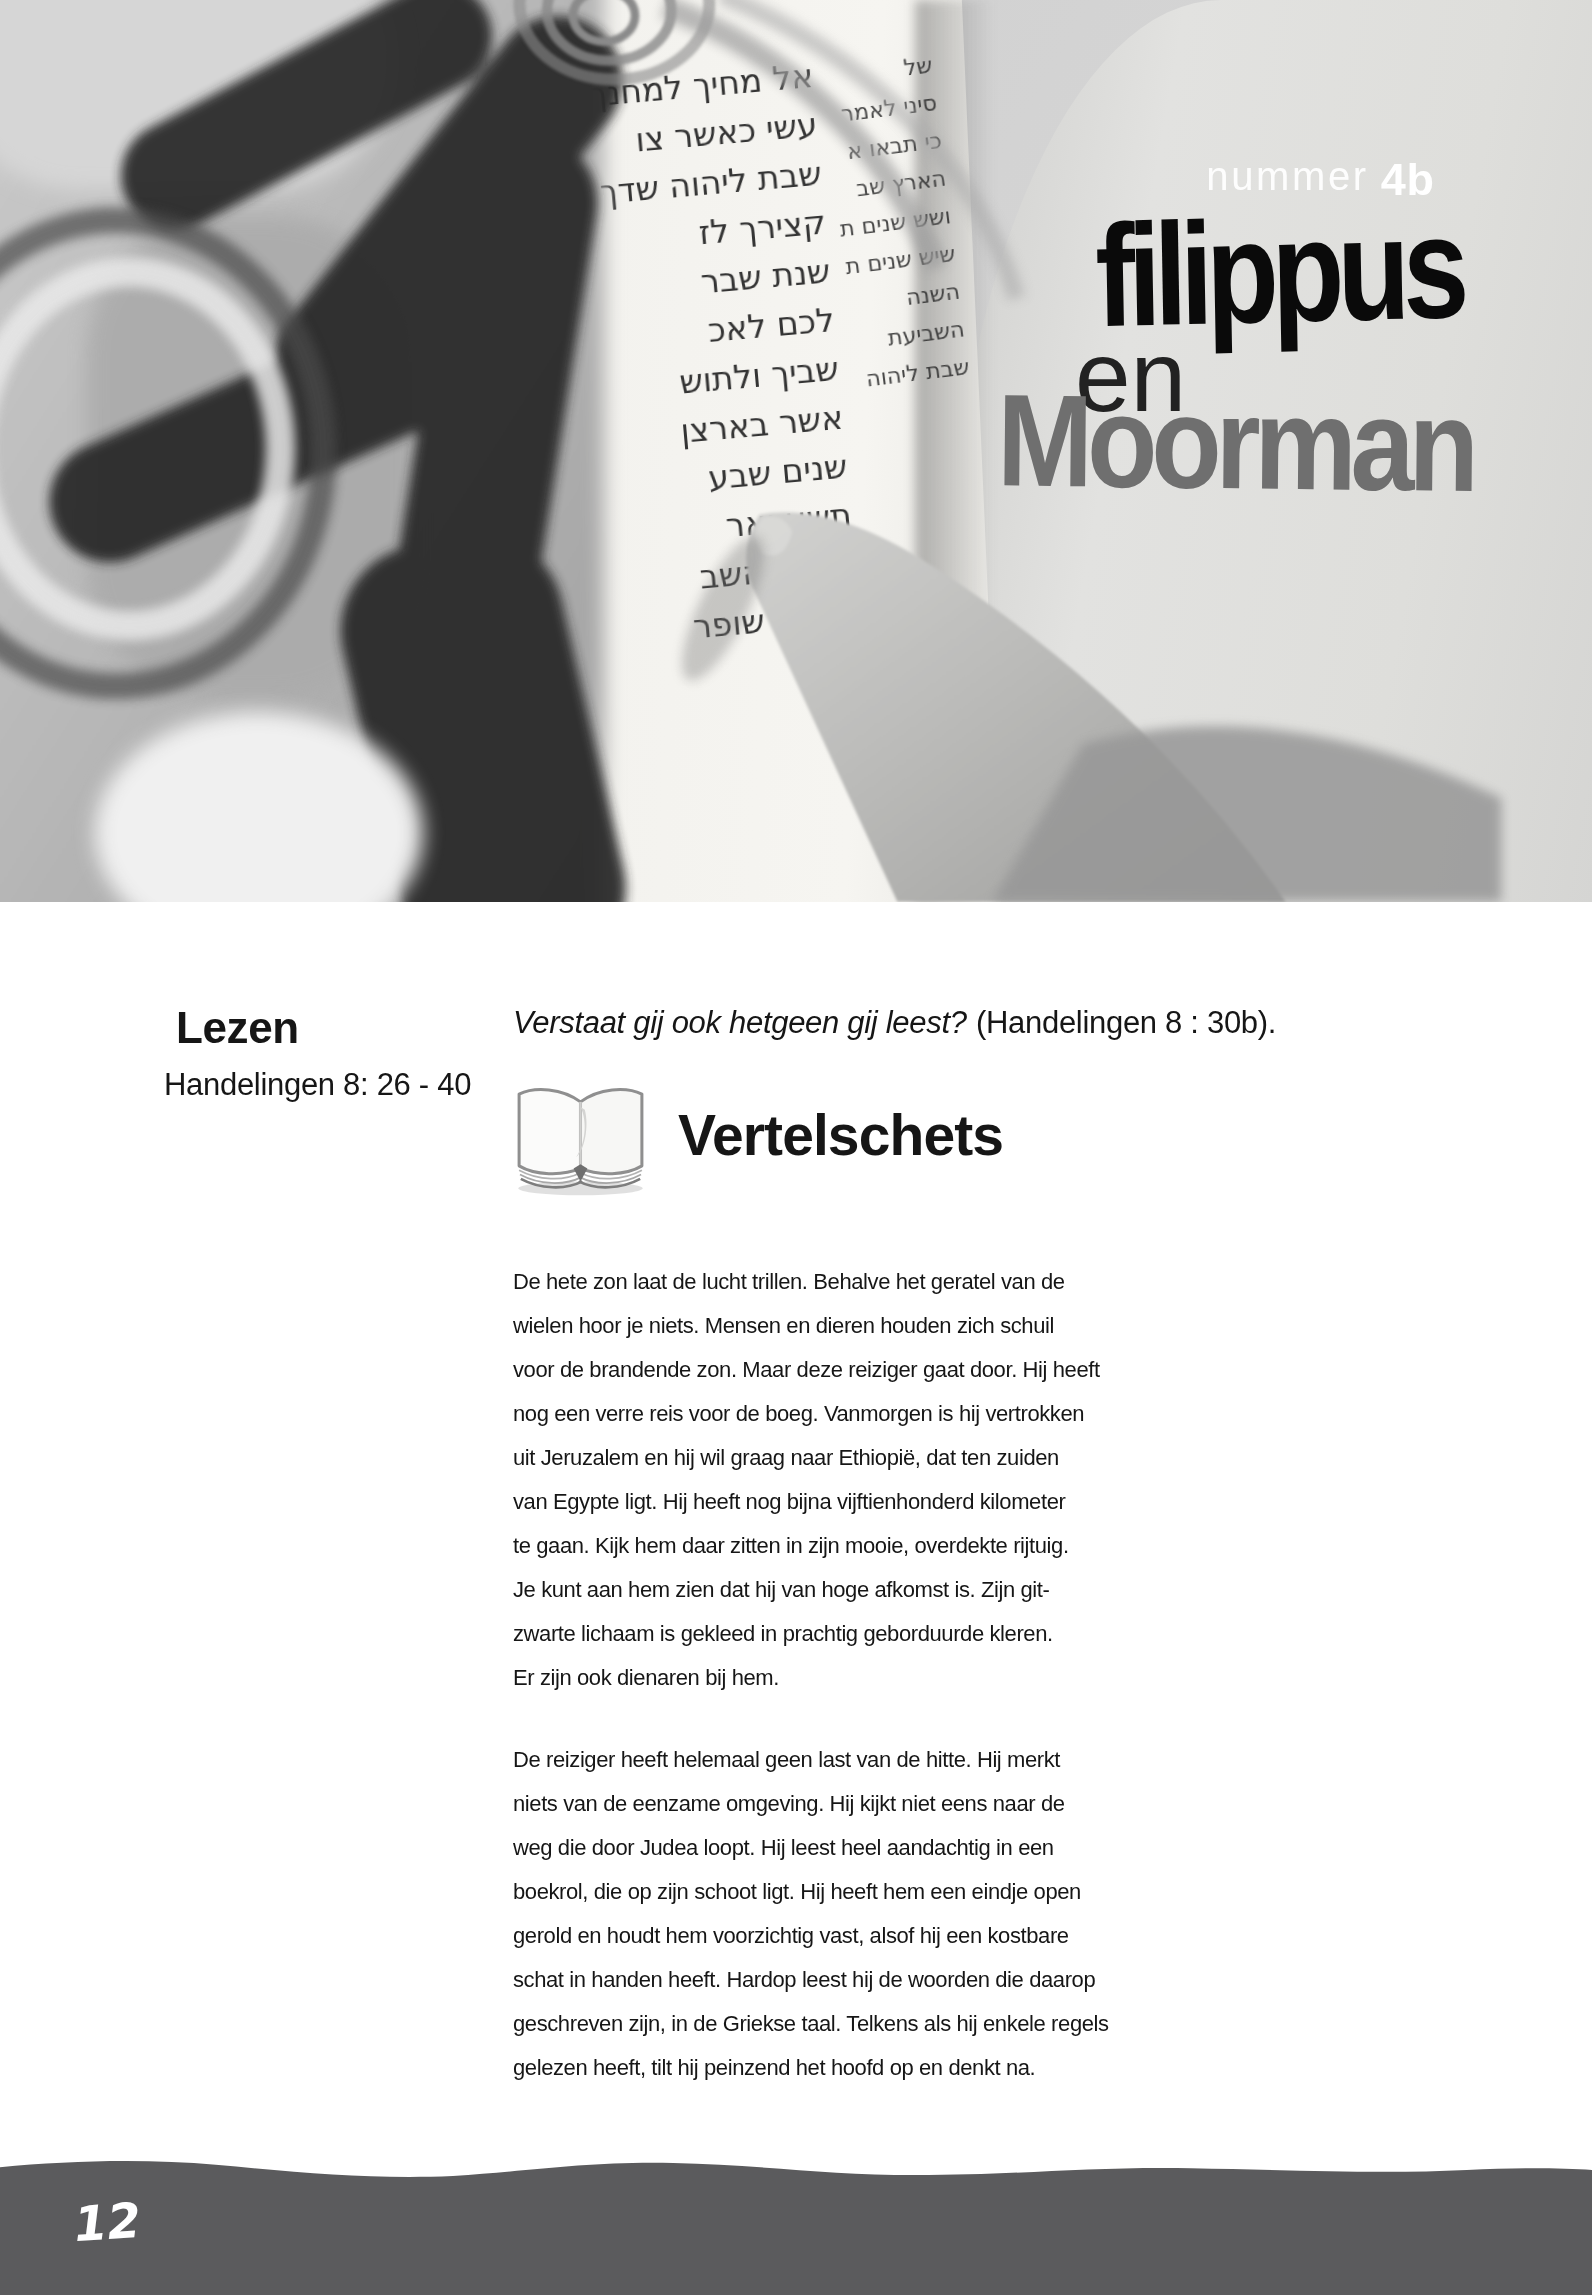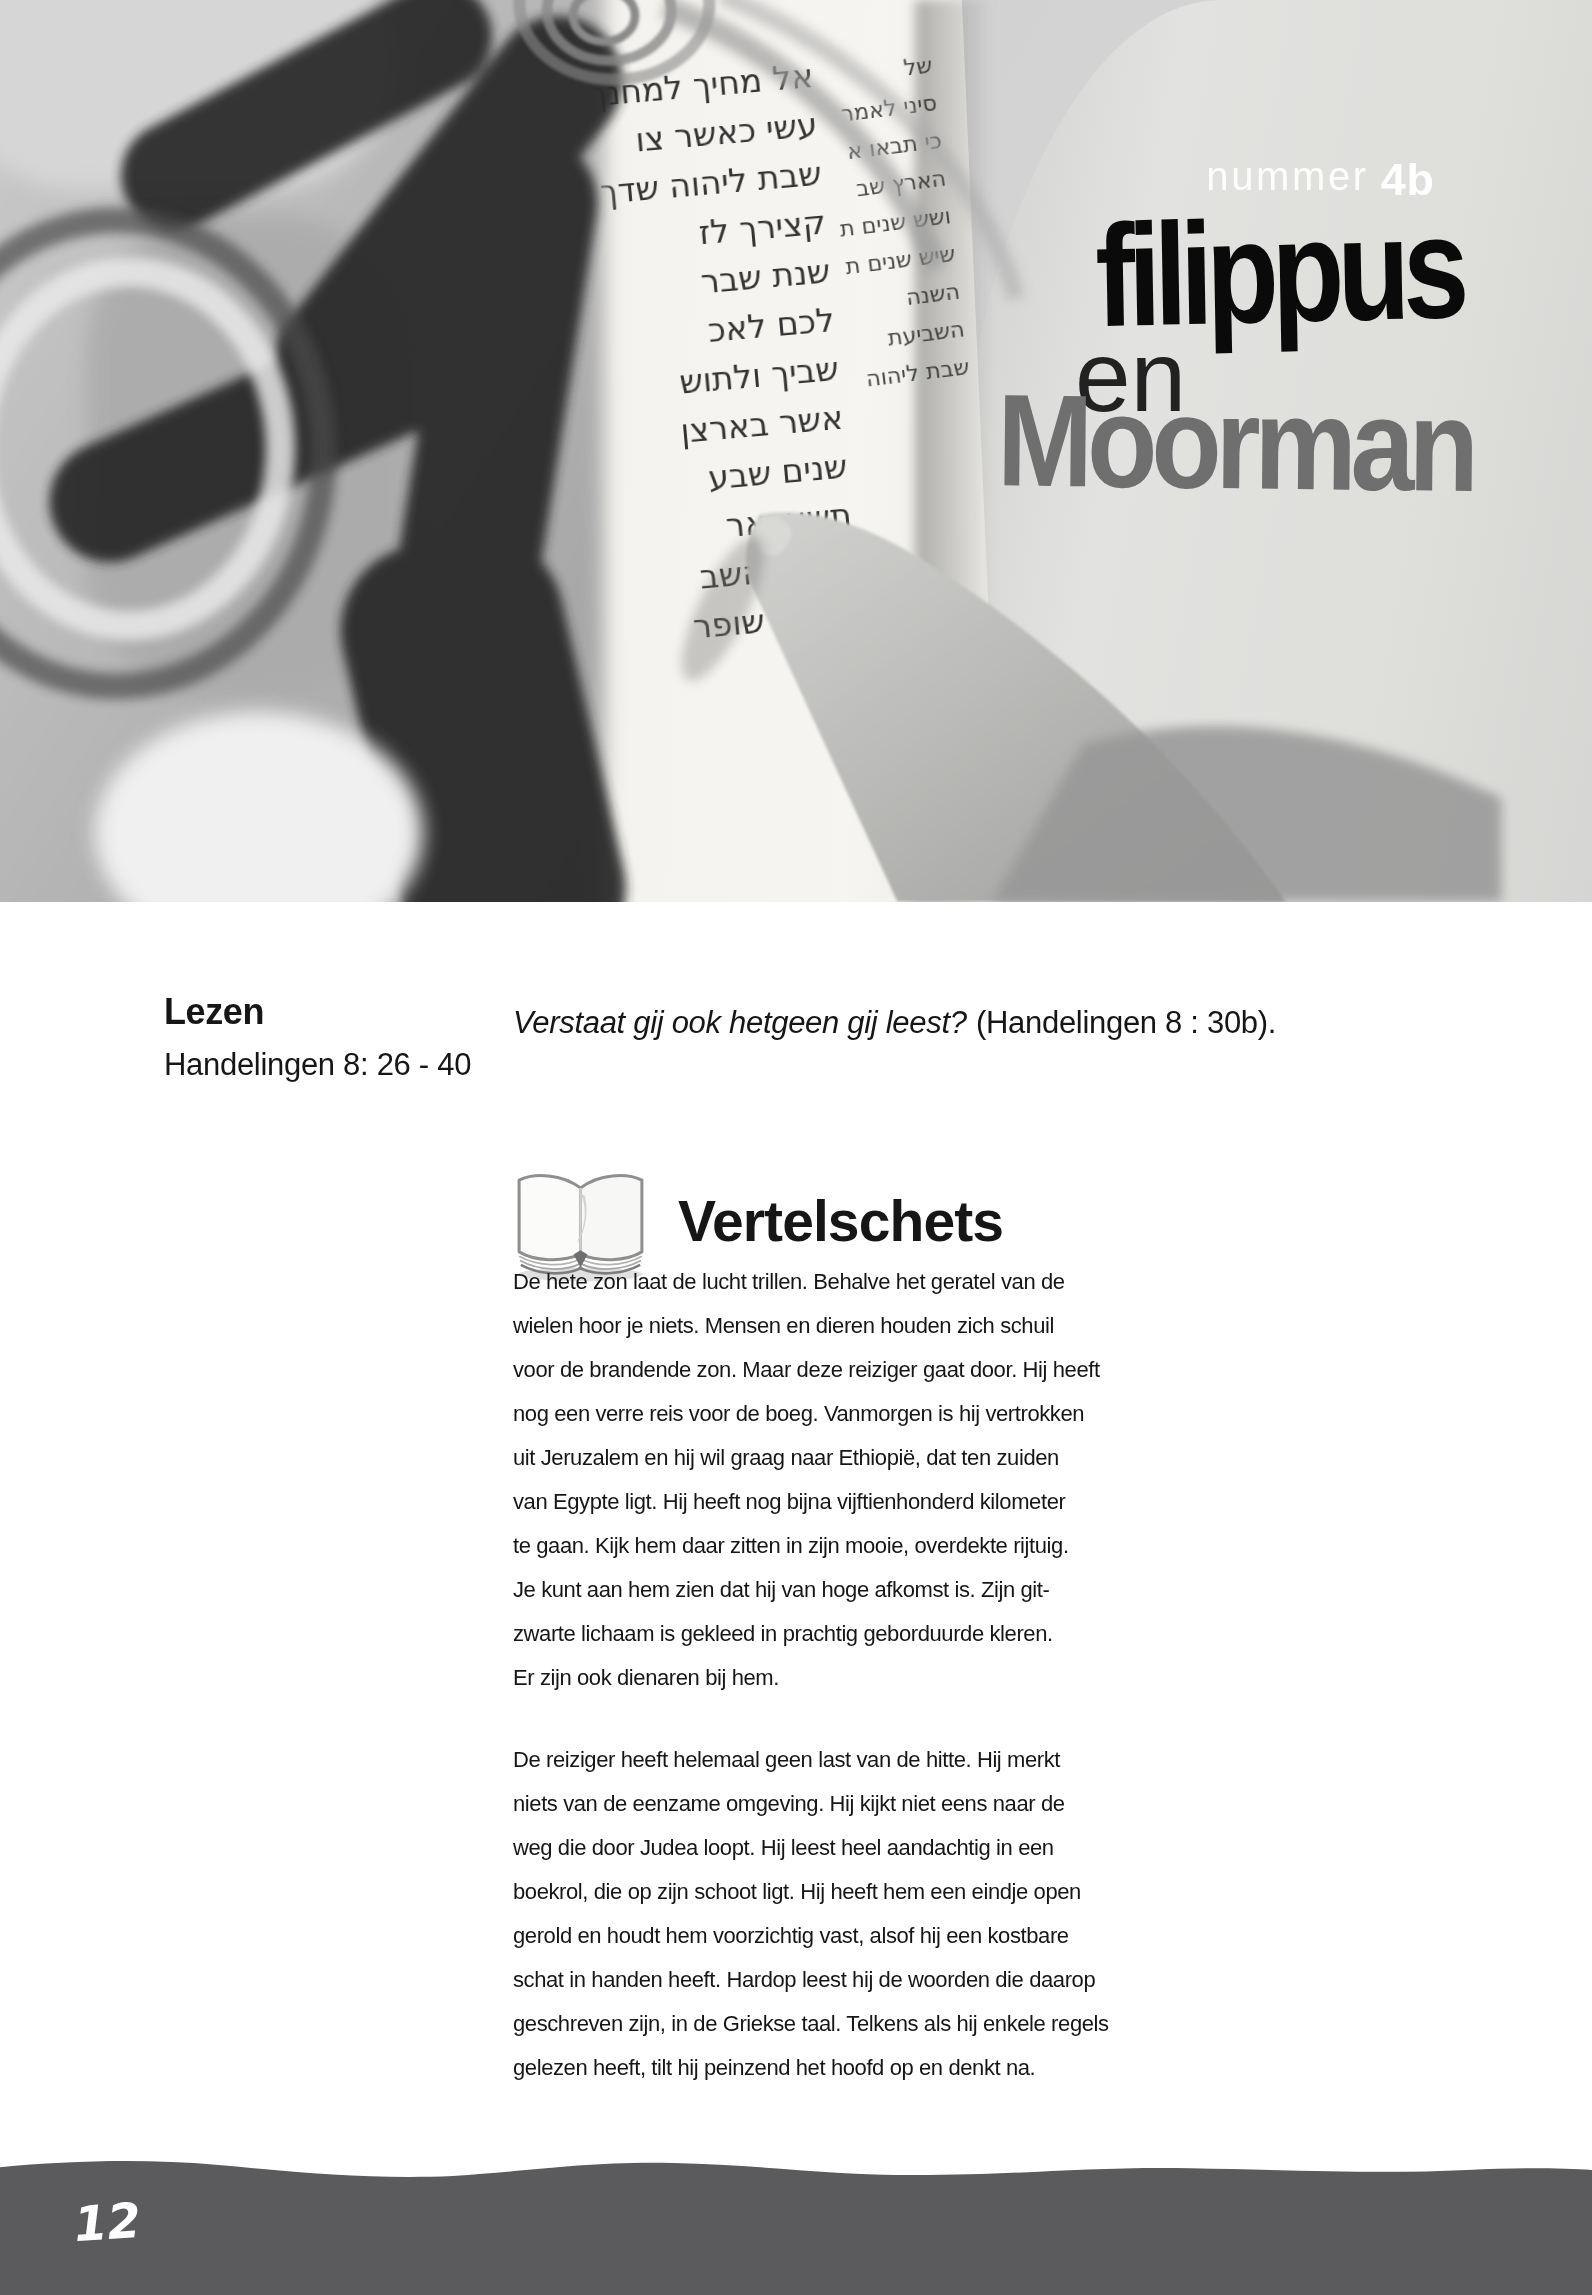--- a/index.html
+++ b/index.html
@@ -33,30 +33,30 @@
   .nummer-word{font-size:40px;font-weight:400;letter-spacing:2.6px;opacity:.96;}
   .nummer-code{font-size:45px;font-weight:700;letter-spacing:0.9px;}
   .title-word{position:absolute;z-index:6;font-weight:700;line-height:1;white-space:nowrap;}
   .title-filippus{top:195px;right:131px;font-size:145px;color:#0a0a0a;
     letter-spacing:-8.6px;transform:scaleX(.82) rotate(-1.2deg);transform-origin:right top;}
   .title-en{top:326px;left:1075px;font-size:100px;font-weight:400;color:#222;}
   .title-moorman{top:380px;right:119px;font-size:131px;color:#6f6f6f;
     letter-spacing:-7px;transform:scaleX(.88) rotate(.6deg);transform-origin:right top;}
   
   .blk{position:absolute;}
-  .h-small{font-size:36px;font-weight:700;letter-spacing:-0.4px;margin:0;}
+  .h-small{font-size:44px;font-weight:700;letter-spacing:-0.4px;margin:12px;}
   .body-line{font-size:31px;letter-spacing:-0.3px;margin-top:14px;}
   .lezen{left:164px;top:991px;}
   .kerntekst{left:513px;top:991px;}
   .kern-quote{font-style:italic;}
   .kern-src{margin-left:.3em;}
   .zingen{left:164px;top:1122px;}
   .psalm-list{list-style:none;margin:8.6px 0 0 0;padding:0;font-size:31px;
     line-height:41px;letter-spacing:-0.3px;}
-  .vertel-head{left:507px;top:1166px;display:flex;align-items:flex-start;gap:24px;text-align:right;}
+  .vertel-head{left:507px;top:1080px;display:flex;align-items:flex-start;gap:24px;text-align:right;}
   .book-ico{width:147px;height:119px;flex:0 0 auto;}
   .vertel-title{font-size:57px;font-weight:700;letter-spacing:-0.9px;margin-top:22.4px;}
   .para{left:513px;width:958px;font-size:22px;line-height:44px;
     letter-spacing:-0.4px;white-space:pre;}
   .para1{top:1260px;}
   .para2{top:1738px;}
   
   .footer{position:absolute;left:0;bottom:0;width:1592px;height:138px;}
   .footer svg{display:block;}
   .page-num{position:absolute;left:74px;top:2194px;z-index:3;color:#ffffff;

